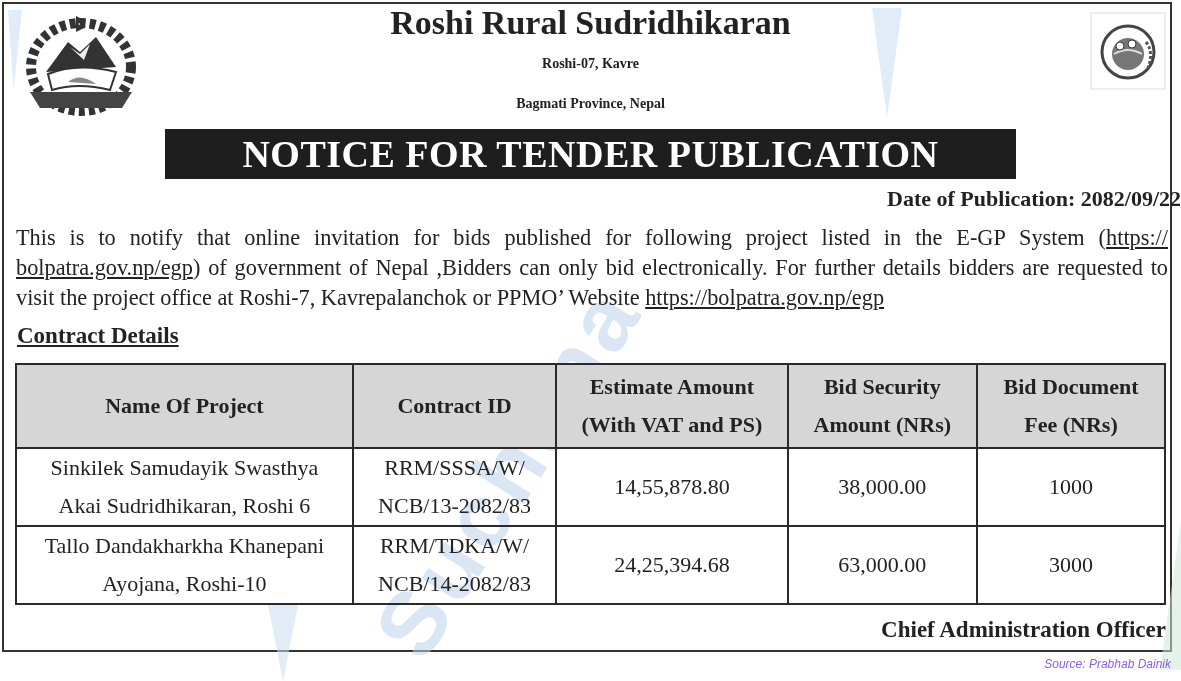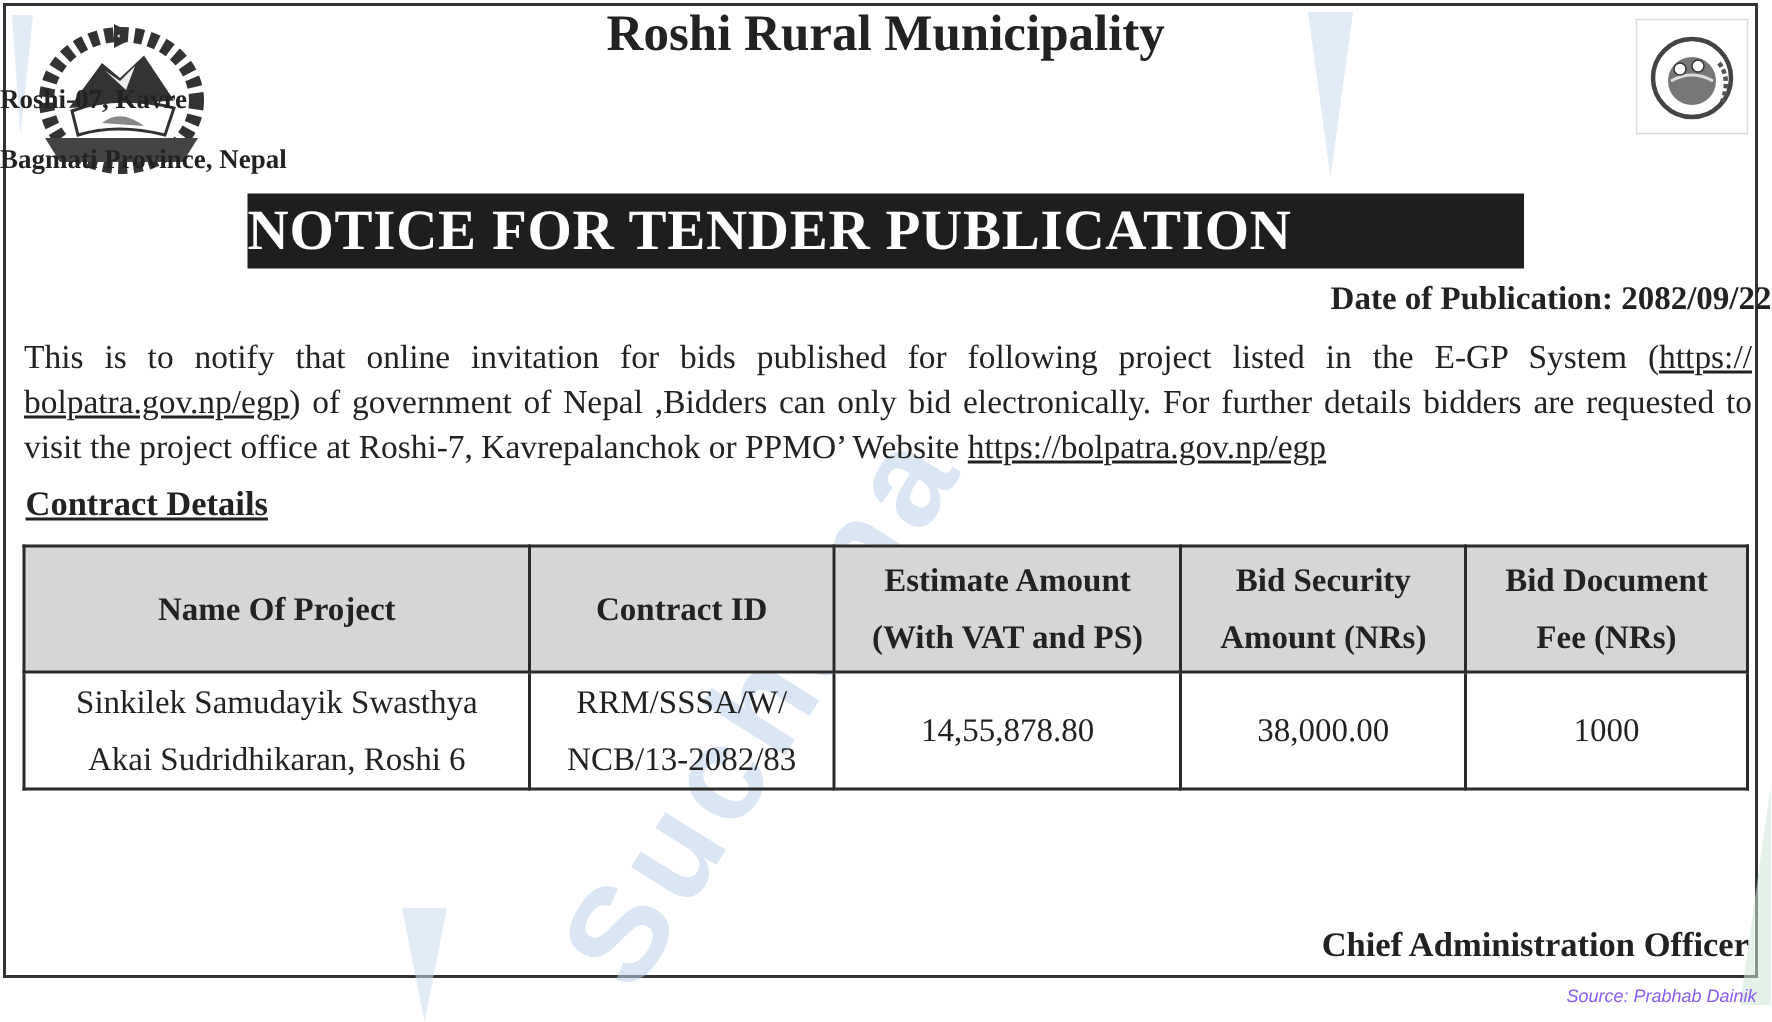--- a/index.html
+++ b/index.html
@@ -13,26 +13,26 @@
   }
   .watermark { position: absolute; pointer-events: none; }
   .wm-shard { position: absolute; background: #c9ddf1; opacity: 0.55; }
   .wm-text {
     position: absolute; color: #bcd2ea; opacity: 0.55; font-family: "Liberation Sans", sans-serif;
     font-weight: bold; font-size: 90px; transform: rotate(-58deg); left: 300px; top: 420px; letter-spacing: 6px;
   }
   .emblem-left { position: absolute; left: 18px; top: 12px; width: 126px; height: 108px; }
   .emblem-right { position: absolute; left: 1090px; top: 12px; width: 76px; height: 78px; }
   .header-title { position: absolute; left: 0; width: 1181px; text-align: center; top: 4px; font-size: 34px; font-weight: bold; color: #222; }
-  .header-sub { position: absolute; left: 0; width: 1181px; text-align: left; font-size: 18px; font-weight: bold; color: #222; }
+  .header-sub { position: absolute; left: 0; width: 1181px; text-align: center; font-size: 14px; font-weight: bold; color: #222; }
   .sub1 { top: 56px; }
   .sub2 { top: 96px; }
   .banner {
     position: absolute; left: 165px; top: 129px; width: 851px; height: 50px; background: #1e1e1e;
-    color: #fff; text-align: left; font-size: 38px; font-weight: bold; line-height: 50px; letter-spacing: 0.5px;
+    color: #fff; text-align: center; font-size: 38px; font-weight: bold; line-height: 50px; letter-spacing: 0.5px;
   }
   .pubdate { position: absolute; left: 0; width: 1181px; text-align: right; top: 186px; font-size: 22px; font-weight: bold; }
   .body-text {
     position: absolute; left: 16px; top: 223px; width: 1152px; font-size: 22.3px; line-height: 30px; text-align: justify; color: #222;
   }
   .body-text a { color: #222; text-decoration: underline; }
   .section-title {
     position: absolute; left: 0; width: 1181px; top: 323px; font-size: 23px; font-weight: bold; text-decoration: underline; padding-left: 17px;
   }
   table.contracts {
@@ -79,21 +79,21 @@
     <rect x="1" y="1" width="74" height="76" fill="none" stroke="#ddd"></rect>
     <circle cx="38" cy="40" r="26" fill="none" stroke="#444" stroke-width="3"></circle>
     <circle cx="38" cy="42" r="16" fill="#777"></circle>
     <path d="M24 42 Q38 34 52 42" stroke="#ddd" stroke-width="2" fill="none"></path>
     <circle cx="30" cy="34" r="4" fill="#fff" stroke="#333"></circle>
     <circle cx="42" cy="32" r="4" fill="#fff" stroke="#333"></circle>
     <path d="M56 30 Q64 40 58 56" stroke="#555" stroke-width="3" fill="none" stroke-dasharray="3 2"></path>
   </svg>
 </div>
 
-<div class="header-title">Roshi Rural Municipality</div>
+<div class="header-title">Roshi Rural Sudridhikaran</div>
 <div class="header-sub sub1">Roshi-07, Kavre</div>
 <div class="header-sub sub2">Bagmati Province, Nepal</div>
 
 <div class="banner">NOTICE FOR TENDER PUBLICATION</div>
 <div class="pubdate">Date of Publication: 2082/09/22</div>
 
 <div class="body-text"><span>This is to notify that online invitation for bids published for following project listed in the E-GP System (</span><a>https:// bolpatra.gov.np/egp</a><span>) of government of Nepal ,Bidders can only bid electronically. For further details bidders are requested to visit the project office at Roshi-7, Kavrepalanchok or PPMO’ Website </span><a>https://bolpatra.gov.np/egp</a></div>
 
 <div class="section-title">Contract Details</div>
 
@@ -108,17 +108,24 @@
     </tr>
   </thead>
   <tbody>
     <tr>
       <td><span>Sinkilek Samudayik Swasthya</span><br><span>Akai Sudridhikaran, Roshi 6</span></td>
       <td><span>RRM/SSSA/W/</span><br><span>NCB/13-2082/83</span></td>
       <td>14,55,878.80</td>
       <td>38,000.00</td>
       <td>1000</td>
     </tr>
+    <tr>
+      <td><span>Tallo Dandakharkha Khanepani</span><br><span>Ayojana, Roshi-10</span></td>
+      <td><span>RRM/TDKA/W/</span><br><span>NCB/14-2082/83</span></td>
+      <td>24,25,394.68</td>
+      <td>63,000.00</td>
+      <td>3000</td>
+    </tr>
   </tbody>
 </table>
 
 <div class="signature">Chief Administration Officer</div>
 <div class="source">Source: Prabhab Dainik</div>
 
 </body></html>

